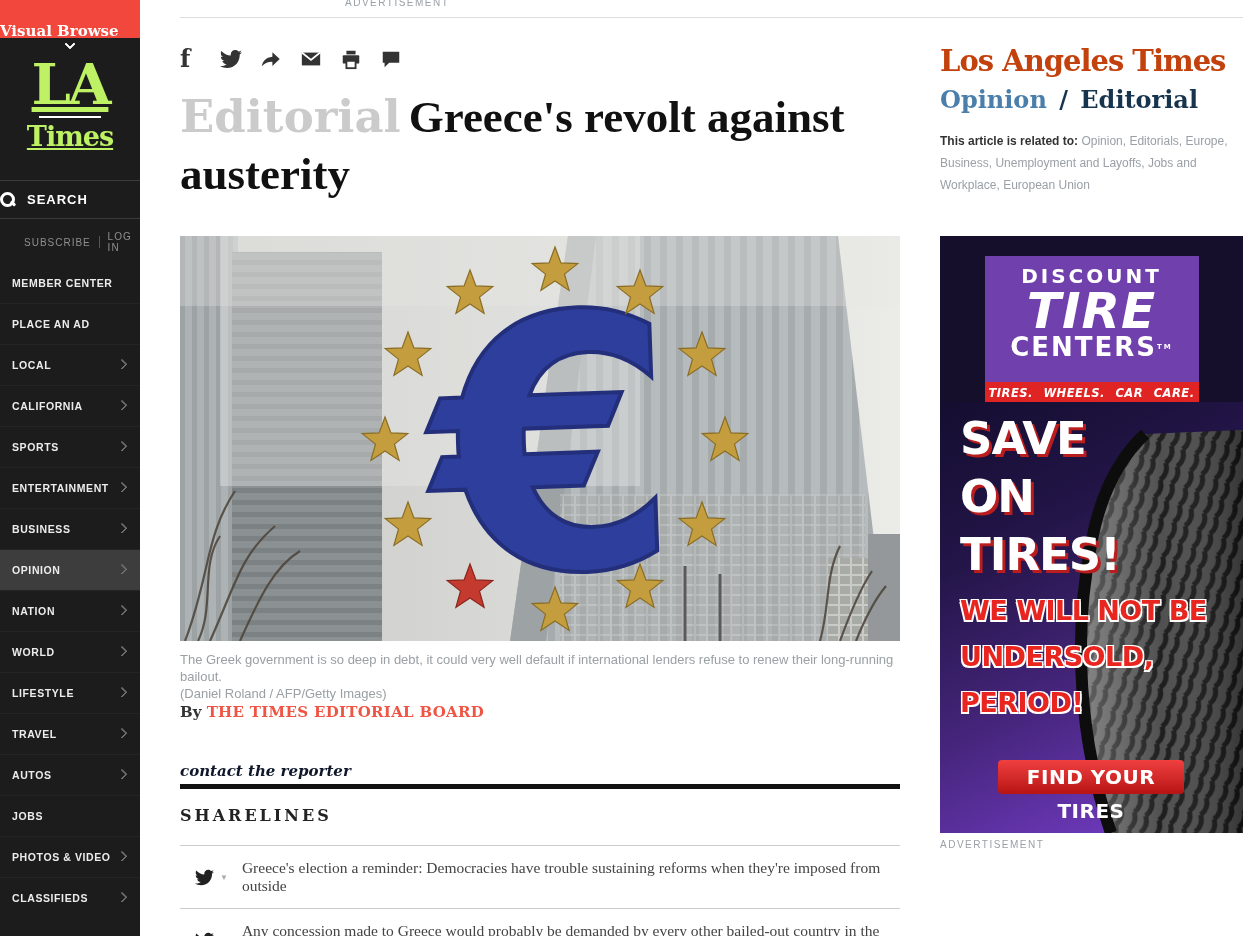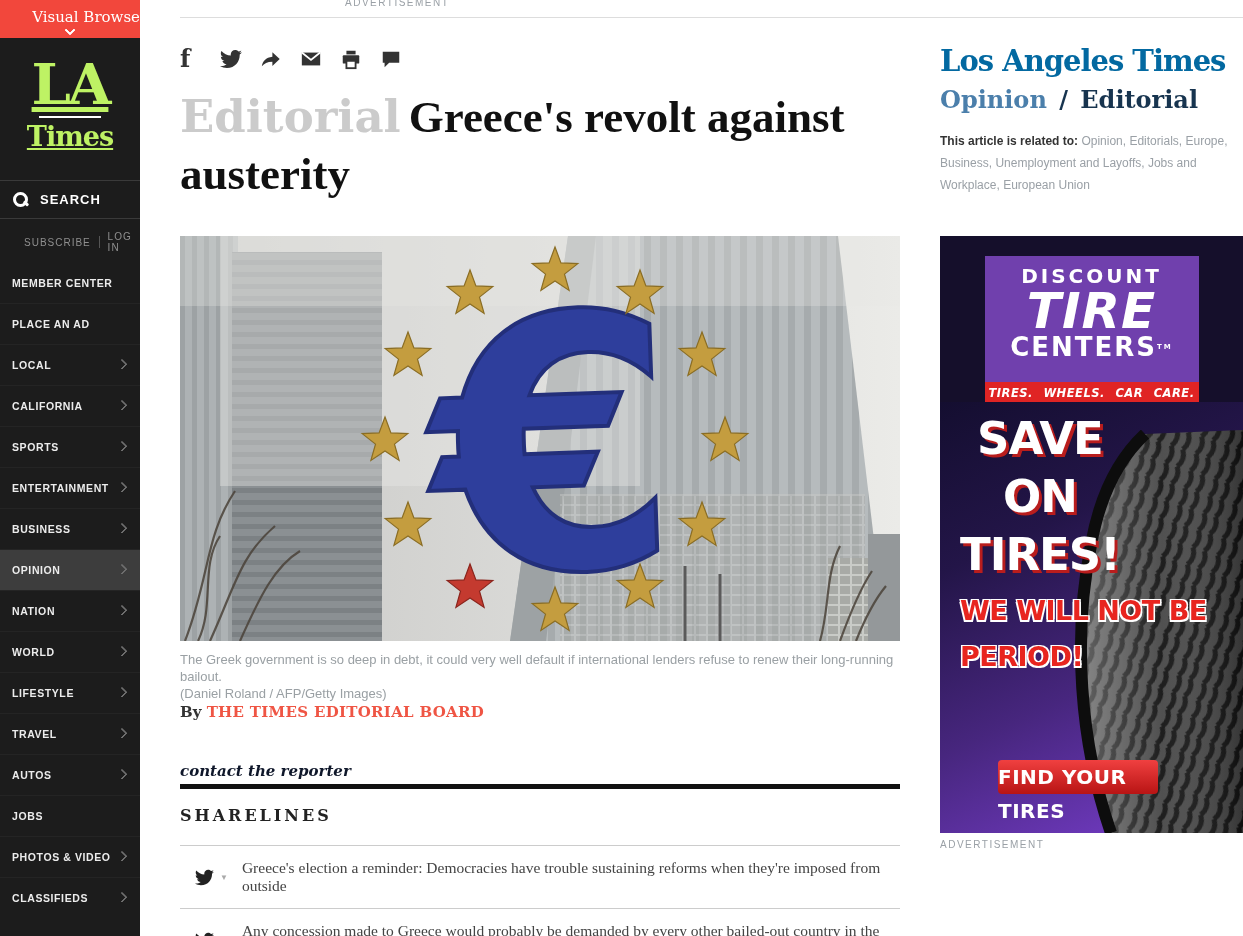--- a/index.html
+++ b/index.html
@@ -3,36 +3,36 @@
 <meta charset="utf-8">
 <style>
   * { margin:0; padding:0; box-sizing:border-box; }
   html,body { width:1243px; height:936px; overflow:hidden; background:#fff;
               font-family:"Liberation Sans", sans-serif; }
   #page { position:relative; width:1243px; height:936px; background:#fff; }
 
   
   .sidebar { position:absolute; left:0; top:0; width:140px; height:936px;
              background:#1c1c1c; z-index:5; }
-  .visual-browse { height:38px; background:#f2473c; color:#fff; text-align:right;
-                   cursor:pointer; padding-top:8px;
-                   font-family:"DejaVu Serif", serif; font-weight:normal; font-size:15px; }
+  .visual-browse { height:38px; background:#f2473c; color:#fff; text-align:left;
+                   cursor:pointer; padding-top:22px;
+                   font-family:"DejaVu Serif", serif; font-weight:bold; font-size:15px; }
   .vb-chev { display:block; margin:-1px auto 0; width:10px; height:10px; position:relative; }
   .vb-chev:before { content:""; position:absolute; left:0; top:0; width:7px; height:7px;
                     border-right:3px solid #fff; border-bottom:3px solid #fff;
                     transform:rotate(45deg) scale(.8); border-radius:1px; }
   .logo { text-align:center; color:#bef264; margin-top:18px; height:118px; cursor:pointer;text-decoration:underline; }
   .logo-la { font-family:"DejaVu Serif", serif; font-weight:bold; font-size:56px;
              line-height:56px; letter-spacing:-3px; }
   .logo-rule { width:62px; height:2px; background:#fff; margin:4px auto 3px; }
   .logo-times { font-family:"DejaVu Serif", serif; font-weight:bold; font-size:27px;
                 letter-spacing:-1px; }
   .search-row { position:absolute; top:180px; left:0; width:140px; height:39px;
                 border-top:1px solid #3a3a3a; border-bottom:1px solid #3a3a3a;
-                display:flex; align-items:center; padding-left:13px; cursor:pointer;
+                display:flex; align-items:center; cursor:pointer;
                 color:#fff; font-weight:bold; font-size:13px; letter-spacing:1px; }
   .mag { width:15px; height:15px; margin-right:12px; position:relative; display:inline-block; }
   .mag:before { content:""; position:absolute; left:0; top:0; width:9px; height:9px;
                 border:3px solid #fff; border-radius:50%; }
   .mag:after { content:""; position:absolute; left:10px; top:10px; width:6px; height:3px;
                background:#fff; transform:rotate(45deg); border-radius:1px; }
   .account-row { position:absolute; top:230px; left:0; width:140px; height:24px;
                  display:flex; align-items:center; padding-left:24px;
                  color:#8f8f8f; font-size:10px; letter-spacing:1px; }
   .account-row .vbar { width:1px; height:12px; background:#555; margin:0 8px; }
@@ -80,21 +80,21 @@
                      letter-spacing:3px; color:#222; }
   .sharelines { position:absolute; left:180px; top:845px; width:720px; }
   .shareline-row { display:flex; align-items:center; border-top:1px solid #ccc;
                    padding:13px 0 13px 15px; cursor:pointer; }
   .shareline-row svg { width:19px; height:19px; fill:#222; flex:0 0 auto; }
   .sl-caret { font-size:8px; color:#aaa; margin:0 14px 0 6px; }
   .sl-text { font-family:"Liberation Serif", serif; font-size:15.5px; color:#444; }
 
   
   .rail-brand { position:absolute; left:940px; top:44px; font-family:"DejaVu Serif", serif;
-                font-weight:bold; font-size:29px; letter-spacing:-1px; color:#0369a1;
+                font-weight:bold; font-size:29px; letter-spacing:-1px; color:#c2410c;
                 cursor:pointer; }
   .rail-crumb { position:absolute; left:940px; top:85px; font-family:"DejaVu Serif", serif;
                 font-weight:bold; font-size:24px; }
   .rail-crumb .sec { color:#4b7fab; cursor:pointer; }
   .rail-crumb .sep { color:#17344f; padding:0 4px; }
   .rail-crumb .sub { color:#17344f; cursor:pointer; }
   .related { position:absolute; left:940px; top:130px; width:300px; font-size:12px;
              line-height:22px; color:#9aa0a6; }
   .related b { color:#333; }
   .related span.rlink { cursor:pointer; }
@@ -112,30 +112,30 @@
   .ad-logo .l3 { font-size:26px; font-weight:800; letter-spacing:2px; line-height:26px; }
   .ad-logo .tm { font-size:7px; vertical-align:top; }
   .ad-logo .strip { position:absolute; left:0; right:0; bottom:-22px; height:22px;
                     background:#e02424; font-size:11.5px; font-weight:bold; font-style:italic;
                     line-height:22px; word-spacing:6px; letter-spacing:.5px; }
   .ad-main { position:absolute; left:0; top:166px; width:303px; height:431px;
              background:linear-gradient(155deg,#140e30 0%, #231548 30%, #47267e 62%, #7a3fd0 100%); }
   .tire { position:absolute; right:0; top:28px; width:178px; height:403px; }
   .ad-headline { position:absolute; left:20px; top:8px; color:#fff;
                  font-family:"DejaVu Sans", sans-serif; font-weight:800; font-size:45px;
-                 line-height:58px; text-shadow:3px 3px 0 #b91d1d; letter-spacing:-1px;text-align:center; }
+                 line-height:58px; text-shadow:3px 3px 0 #b91d1d; letter-spacing:-1px; }
   .ad-sub { position:absolute; left:20px; top:186px; color:#e8251f;
             font-family:"DejaVu Sans", sans-serif; font-weight:800; font-size:27px;
             line-height:46px; letter-spacing:-.5px;
             text-shadow:-1.5px -1.5px 0 #fff, 1.5px -1.5px 0 #fff, -1.5px 1.5px 0 #fff,
                         1.5px 1.5px 0 #fff; }
-  .ad-cta { position:absolute; left:58px; top:358px; width:160px; height:34px;
+  .ad-cta { position:absolute; left:58px; top:358px; width:186px; height:34px;
             background:linear-gradient(#f04040,#b81414); border-radius:4px; color:#fff;
             font-family:"DejaVu Sans", sans-serif; font-weight:bold; font-size:20px;
-            line-height:34px; letter-spacing:.5px; }
+            text-align:center; line-height:34px; letter-spacing:.5px; }
   .adv-bottom { position:absolute; left:940px; top:839px; font-size:10px; color:#9aa0a6;
                 letter-spacing:1.5px; }
 </style>
 </head>
 <body>
 
 <div id="page">
 
   <div class="adv-top">ADVERTISEMENT</div>
   <div class="top-rule"></div>
@@ -391,20 +391,21 @@
         <path d="M178,403 L46,403 C14,310 8,205 26,115 C34,70 50,32 80,4 L178,0 Z" fill="url(#sheen)"></path>
         <path d="M46,403 C14,310 8,205 26,115 C34,70 50,32 80,4" fill="none" stroke="#0d0d0d" stroke-width="12"></path>
       </svg>
       <div class="ad-headline">
         <div>SAVE</div>
         <div>ON</div>
         <div>TIRES!</div>
       </div>
       <div class="ad-sub">
         <div>WE WILL NOT BE</div>
+        <div>UNDERSOLD,</div>
         <div>PERIOD!</div>
       </div>
       <div class="ad-cta">FIND YOUR TIRES</div>
     </div>
   </div>
   <div class="adv-bottom">ADVERTISEMENT</div>
 
 </div>
 
 </body></html>

